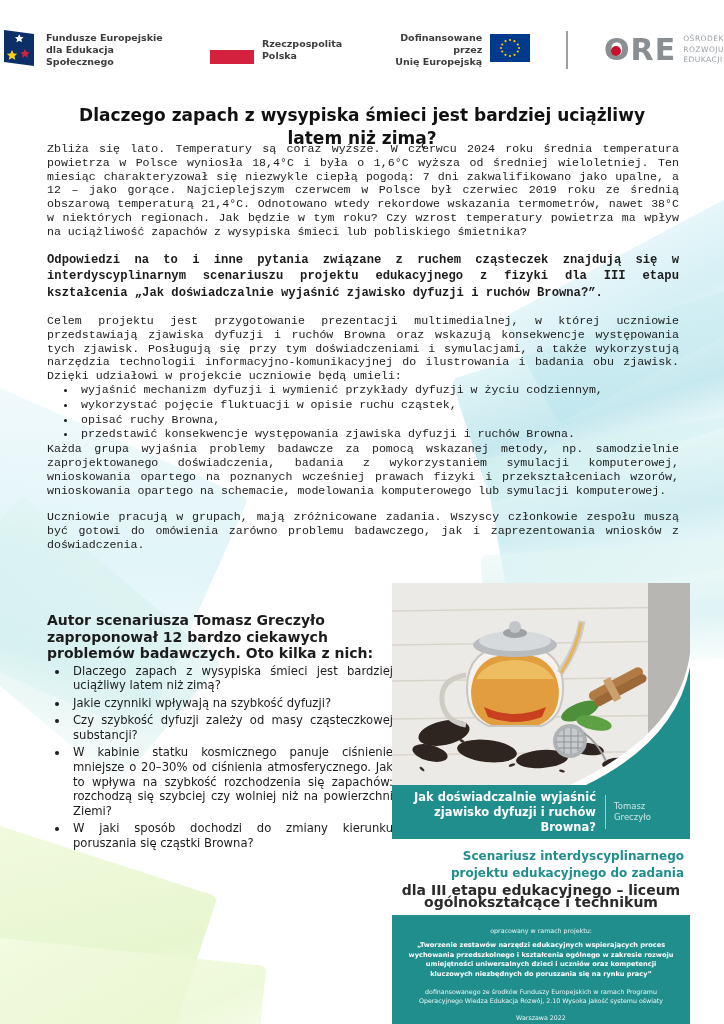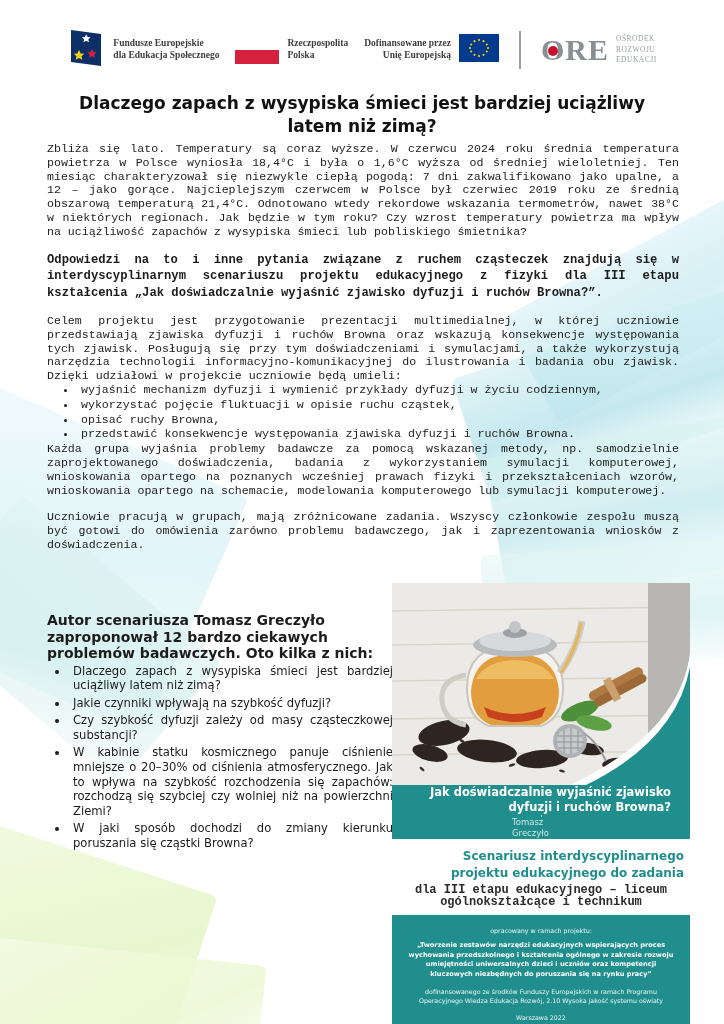--- a/index.html
+++ b/index.html
@@ -21,34 +21,34 @@
   .bk5{top:420px;left:-120px;width:330px;height:260px;transform:rotate(24deg);
        background:linear-gradient(160deg,#e8f7fa 0%,#c9ecf2 50%,#f0fbfc 100%);opacity:.55;}
   .bk6{top:560px;left:-60px;width:260px;height:160px;transform:rotate(40deg);
        background:linear-gradient(160deg,#def4ee 0%,#bde7e3 60%,#effaf7 100%);opacity:.45;}
   .bk7{top:840px;left:-140px;width:330px;height:230px;transform:rotate(18deg);
        background:linear-gradient(150deg,#f2fadc 0%,#e2f4c4 55%,#fbfeef 100%);opacity:.8;}
   .bk8{top:950px;left:-40px;width:300px;height:140px;transform:rotate(6deg);
        background:linear-gradient(150deg,#f6fce6 0%,#eaf7d0 60%,#ffffff 100%);opacity:.8;}
   
   .header{position:absolute;z-index:2;top:22px;left:0;width:724px;height:56px;
-          display:flex;align-items:center;justify-content:center;gap:16px;font-family:Liberation Serif, serif;}
+          display:flex;align-items:center;justify-content:center;gap:32px;}
   .logo{display:flex;align-items:center;gap:8px;}
   .logo-text{font-size:9.5px;font-weight:bold;color:#3d3d3d;line-height:1.25;}
   .logo-text.right{text-align:right;}
   .pl-flag{width:44px;height:28px;box-shadow:0 0 0 1px #e3e3e3 inset;}
   .pl-flag .w{height:50%;background:#ffffff;}
   .pl-flag .r{height:50%;background:#d4213d;}
   .hdr-divider{width:2px;height:38px;background:#9aa0a6;margin:0 4px;}
   .ore{display:flex;align-items:center;gap:7px;}
   .ore-mark{position:relative;font-size:30px;font-weight:bold;color:#8a8f94;letter-spacing:1px;line-height:1;}
   .ore-dot{position:absolute;left:7px;top:11px;width:10px;height:10px;border-radius:50%;background:#c8102e;}
   .ore-text{font-size:7.5px;color:#9aa0a6;line-height:1.45;letter-spacing:.5px;text-transform:uppercase;}
   
-  .title{position:absolute;z-index:2;top:92px;left:0;width:724px;text-align:center;
+  .title{position:absolute;z-index:2;top:104px;left:0;width:724px;text-align:center;
          font-size:17px;font-weight:bold;line-height:23px;color:#111;}
   
   .content{position:absolute;z-index:2;top:142px;left:47px;width:632px;
            font-size:11.6px;line-height:13.8px;text-align:justify;color:#1c1c1c;font-family:Liberation Mono, monospace;}
   .content p{margin:0 0 13px 0;}
   .content p.tight{margin:0;}
   .highlight{font-weight:bold;font-size:12.2px;line-height:16.5px;}
   ul.goals{margin:0;padding:0 0 0 30px;}
   ul.goals li{margin:0 0 1px 0;padding-left:4px;}
   
@@ -59,27 +59,27 @@
   ul.problems li{margin:0 0 3px 0;padding-left:4px;}
   
   .cover{position:absolute;z-index:2;top:583px;left:392px;width:298px;background:#fff;}
   .photo{position:relative;width:298px;height:202px;overflow:hidden;}
   .banner{width:298px;height:54px;display:flex;align-items:center;box-sizing:border-box;padding:0 10px;}
   .banner-title{flex:1;text-align:right;color:#ffffff;font-weight:bold;font-size:11.5px;line-height:15px;padding-right:9px;}
   .banner-sep{width:1px;height:34px;background:rgba(255,255,255,.55);}
   .banner-author{width:66px;color:rgba(255,255,255,.78);font-size:8.5px;line-height:11px;padding-left:8px;}
   .subtitle{padding:9px 6px 7px 6px;text-align:center;}
   .subtitle .big{font-size:12px;font-weight:bold;line-height:16.5px;text-align:right;}
-  .subtitle .small{font-size:12px;font-weight:bold;color:#2b2b2b;margin-top:3px;line-height:12px;font-family:Liberation Mono, monospace;}
+  .subtitle .small{font-size:14px;font-weight:bold;color:#2b2b2b;margin-top:3px;line-height:12px;}
   .infobox{box-sizing:border-box;width:298px;padding:11px 14px 10px 14px;color:#ffffff;text-align:center;}
   .infobox .l1{font-size:6.3px;line-height:9px;opacity:.92;}
   .infobox .quote{font-size:6.6px;font-weight:bold;line-height:9.5px;margin-top:6px;}
   .infobox .fund{font-size:6.3px;line-height:9px;margin-top:8px;opacity:.92;}
   .infobox .city{font-size:6.3px;line-height:9px;margin-top:8px;opacity:.92;}
-  .teal-fill{background:#1f8e8d;flex-direction:column;}
+  .teal-fill{background:#1f8e8d;}
 </style>
 </head>
 <body>
 
 <div class="page">
 
   <div class="bg bk1"></div>
   <div class="bg bk2"></div>
   <div class="bg bk3"></div>
   <div class="bg bk4"></div>

